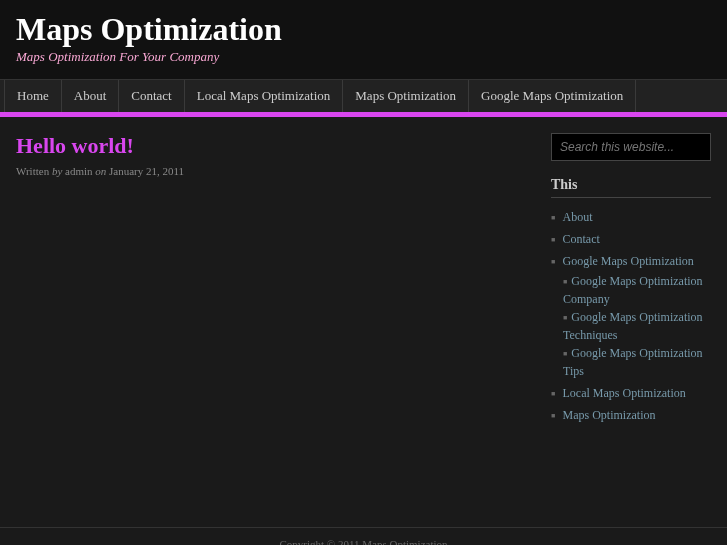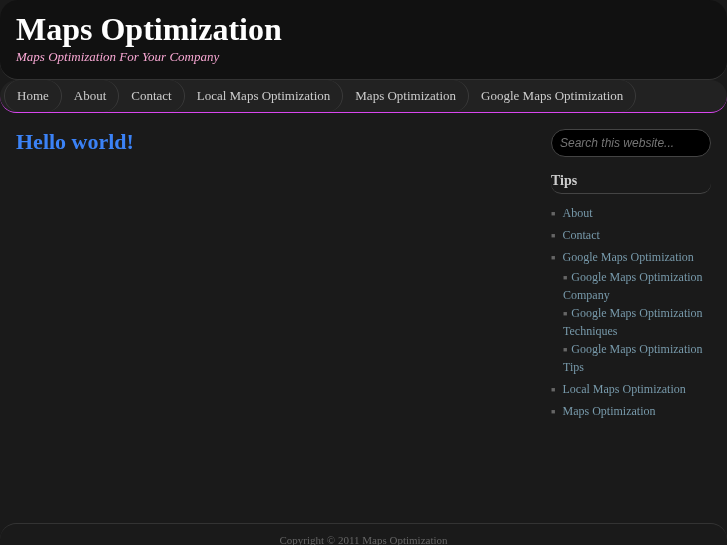--- a/index.html
+++ b/index.html
@@ -1,15 +1,15 @@
 <!DOCTYPE html>
 <html><head>
   <meta charset="utf-8">
   <style>
-    * { margin: 0; padding: 0; box-sizing: border-box; border-radius: 18px; }
+    * { margin: 0; padding: 0; box-sizing: border-box; }
     body {
       background-color: #1a1a1a;
       color: #cccccc;
       font-family: Georgia, serif;
       font-size: 13px;
     }
 
     
     #header {
       background-color: #111111;
@@ -26,21 +26,21 @@
     #site-tagline {
       font-size: 13px;
       color: #f9a8d4;
       font-style: italic;
       margin-top: 2px;
     }
 
     
     #nav {
       background-color: #222222;
-      border-bottom: 1px solid #d946ef;
+      border-bottom: 5px solid #d946ef;
       display: flex;
       align-items: flex-start;
       padding: 0 4px;
     }
     .nav-item {
       color: #cccccc;
       font-size: 13px;
       padding: 8px 12px;
       cursor: pointer;
       text-decoration: none;
@@ -57,21 +57,21 @@
       min-height: 400px;
     }
 
     
     #content {
       flex: 1;
       min-width: 0;
     }
     .post-title {
       font-size: 22px;
-      color: #3b82f6;
+      color: #d946ef;
       font-weight: bold;
       margin-bottom: 6px;
     }
     .post-meta {
       font-size: 11px;
       color: #888888;
       margin-bottom: 12px;
     }
     .post-meta em {
       font-style: italic;
@@ -176,26 +176,29 @@
   <a class="nav-item">Contact</a>
   <a class="nav-item">Local Maps Optimization</a>
   <a class="nav-item">Maps Optimization</a>
   <a class="nav-item">Google Maps Optimization</a>
 </nav>
 
 <div id="main">
 
   <div id="content">
     <div class="post-title">Hello world!</div>
+    <div class="post-meta">
+      <span>Written <em>by</em> admin <em>on</em> January 21, 2011</span>
+    </div>
   </div>
 
   <div id="sidebar">
     <input class="search-box" type="text" placeholder="Search this website..." style="">
 
-    <div class="sidebar-section-title">Tips</div>
+    <div class="sidebar-section-title">This</div>
 
     <ul class="pages-list">
       <li>
         <a>About</a>
       </li>
       <li>
         <a>Contact</a>
       </li>
       <li>
         <a>Google Maps Optimization</a>

